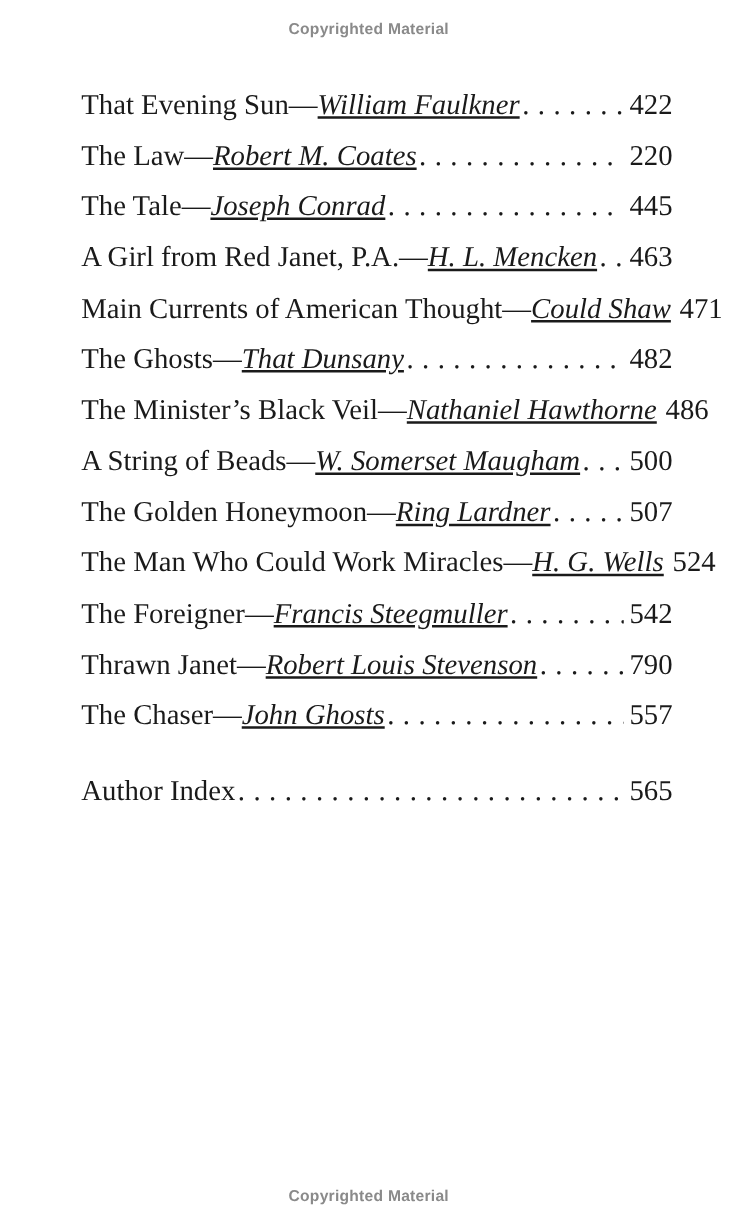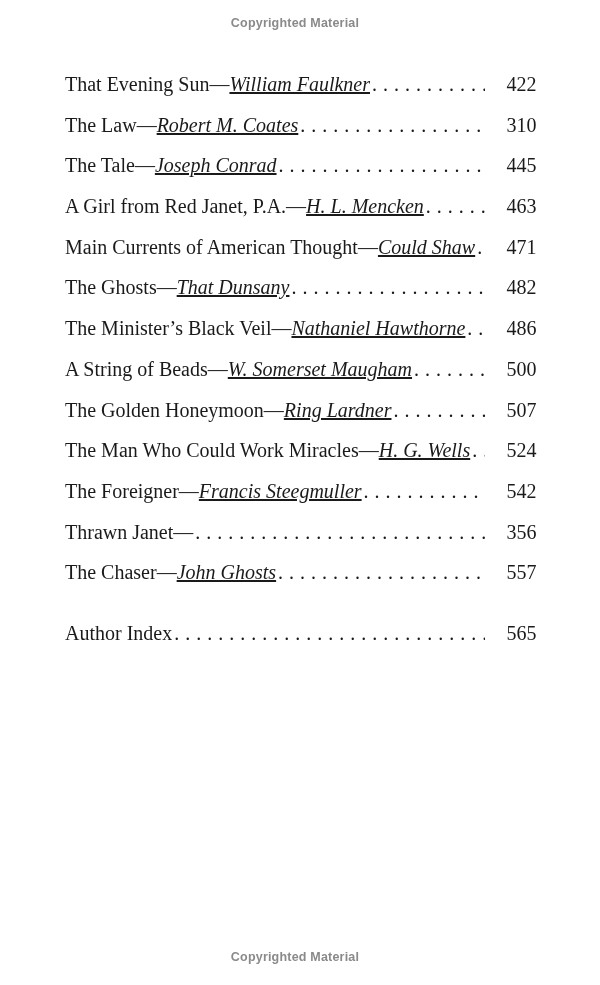--- a/index.html
+++ b/index.html
@@ -22,21 +22,21 @@
     letter-spacing: 0.2px;
     color: var(--copyright-color, #8a8a8a);
   }
   .copyright.top { top: 16px; }
   .copyright.bottom { top: 950px; }
   .toc {
     position: absolute;
     left: 65px;
     right: 52px;
     top: 64px;
-    font-size: 20px;
+    font-size: 23px;
   }
   .row {
     display: flex;
     align-items: baseline;
     height: 40.7px;
     line-height: 40.7px;
     white-space: nowrap;
   }
   .title { flex: 0 0 auto; }
   .dash { flex: 0 0 auto; }
@@ -47,21 +47,21 @@
     overflow: hidden;
     white-space: nowrap;
     margin-left: 2px;
     word-spacing: 1px;
   }
   .dots::after {
     content: " . . . . . . . . . . . . . . . . . . . . . . . . . . . . . . . . . . . . . . . . . . . . . . . . . . . . . . . . . . . . . . . . . . . . ";
   }
   .pagenum {
     flex: 0 0 auto;
-    margin-left: 20px;
+    margin-left: 5px;
     min-width: 33px;
     text-align: center;
   }
   .gap { height: 20.3px; }
 </style>
 </head>
 <body>
 
 <div class="page">
 
@@ -75,21 +75,21 @@
         <span class="author">William Faulkner</span>
       <span class="dots"></span>
       <span class="pagenum">422</span>
     </div>
 
     <div class="row">
       <span class="title">The Law</span>
         <span class="dash">—</span>
         <span class="author">Robert M. Coates</span>
       <span class="dots"></span>
-      <span class="pagenum">310</span>
+      <span class="pagenum">220</span>
     </div>
 
     <div class="row">
       <span class="title">The Tale</span>
         <span class="dash">—</span>
         <span class="author">Joseph Conrad</span>
       <span class="dots"></span>
       <span class="pagenum">445</span>
     </div>
 
@@ -153,22 +153,23 @@
       <span class="title">The Foreigner</span>
         <span class="dash">—</span>
         <span class="author">Francis Steegmuller</span>
       <span class="dots"></span>
       <span class="pagenum">542</span>
     </div>
 
     <div class="row">
       <span class="title">Thrawn Janet</span>
         <span class="dash">—</span>
+        <span class="author">Robert Louis Stevenson</span>
       <span class="dots"></span>
-      <span class="pagenum">356</span>
+      <span class="pagenum">790</span>
     </div>
 
     <div class="row">
       <span class="title">The Chaser</span>
         <span class="dash">—</span>
         <span class="author">John Ghosts</span>
       <span class="dots"></span>
       <span class="pagenum">557</span>
     </div>
 

